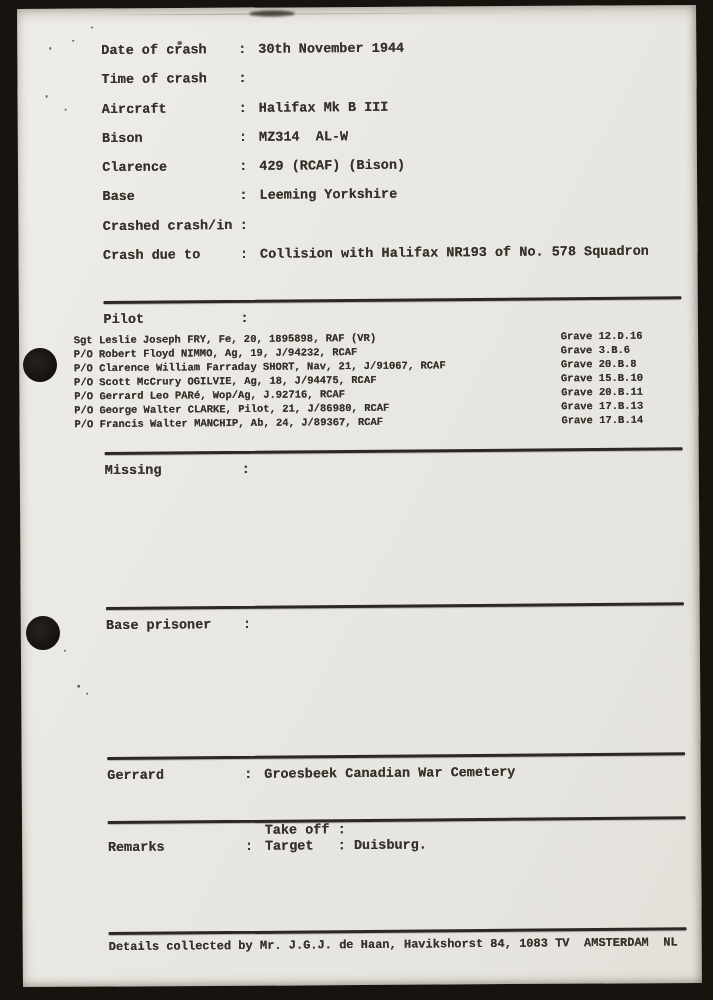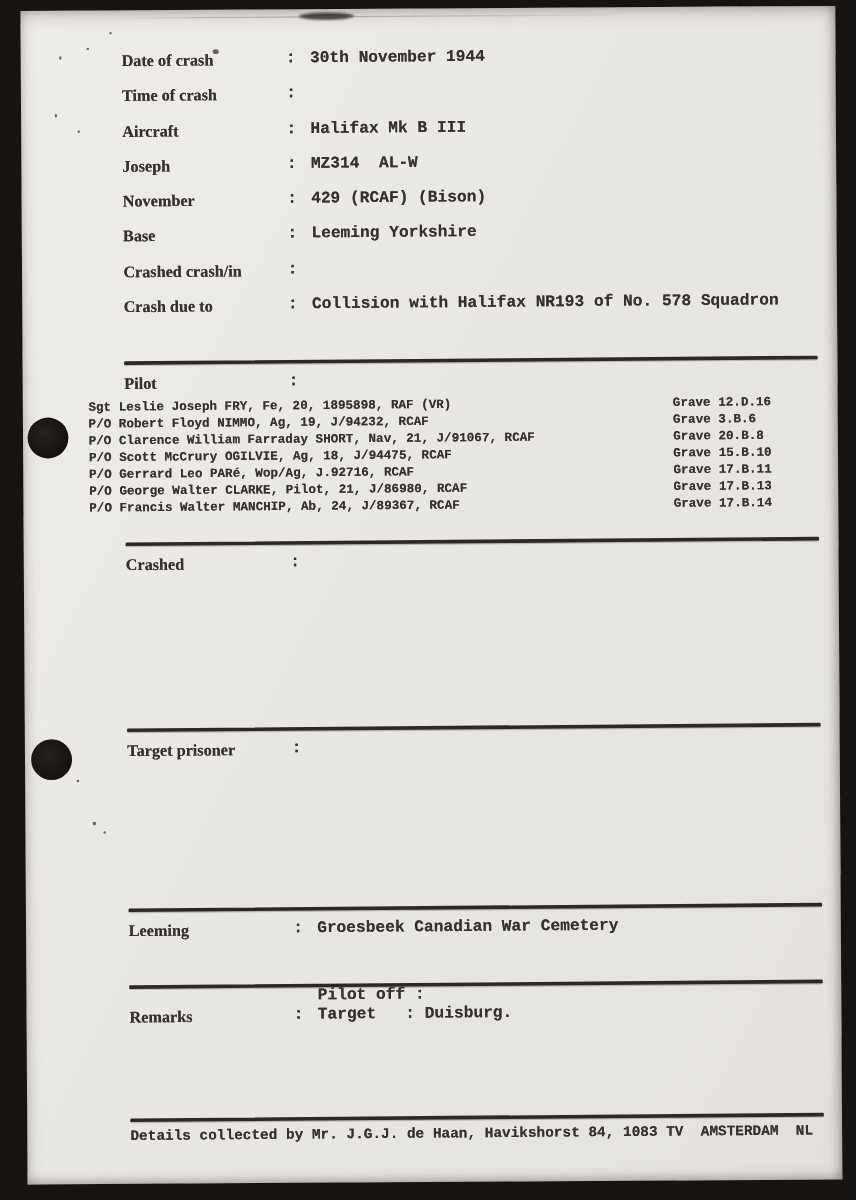--- a/index.html
+++ b/index.html
@@ -24,21 +24,21 @@
   .tw {
     font-weight:700; color:#36322b;
     text-shadow:0 0 .5px rgba(54,50,43,.75);
     white-space:pre;
   }
   .fs-main  { font-size:13.5px; line-height:16px; }
   .fs-small { font-size:10.5px; line-height:14px; }
   .fs-foot  { font-size:12px;   line-height:15px; }
 
   .frow { position:absolute; left:85px; right:12px; height:16px; }
-  .flabel { position:absolute; left:0; top:0;font-family:Liberation Serif, serif; }
+  .flabel { position:absolute; left:0; top:0; }
   .fcolon { position:absolute; left:137px; top:0; }
   .fvalue { position:absolute; left:157px; top:0; }
 
   .rule {
     position:absolute; left:85px; width:578px; height:2.5px;
     background:#2c2823; border-radius:1px;
     box-shadow:0 1px 0 rgba(44,40,35,.25);
   }
   .kl-rows { position:absolute; left:55px; top:324px; width:600px; }
   .kl-row { position:relative; height:14px; }
@@ -90,26 +90,26 @@
       <span class="tw flabel">Time of crash</span>
       <span class="tw fcolon">:</span>
       <span class="tw fvalue"></span>
     </div>
     <div class="frow fs-main" style="top:93px">
       <span class="tw flabel">Aircraft</span>
       <span class="tw fcolon">:</span>
       <span class="tw fvalue">Halifax Mk B III</span>
     </div>
     <div class="frow fs-main" style="top:122px">
-      <span class="tw flabel">Joseph</span>
+      <span class="tw flabel">Bison</span>
       <span class="tw fcolon">:</span>
       <span class="tw fvalue">MZ314  AL-W</span>
     </div>
     <div class="frow fs-main" style="top:151px">
-      <span class="tw flabel">November</span>
+      <span class="tw flabel">Clarence</span>
       <span class="tw fcolon">:</span>
       <span class="tw fvalue">429 (RCAF) (Bison)</span>
     </div>
     <div class="frow fs-main" style="top:180px">
       <span class="tw flabel">Base</span>
       <span class="tw fcolon">:</span>
       <span class="tw fvalue">Leeming Yorkshire</span>
     </div>
     <div class="frow fs-main" style="top:210px">
       <span class="tw flabel">Crashed crash/in</span>
@@ -139,54 +139,54 @@
       <div class="kl-row fs-small">
         <span class="tw kl-person">P/O Clarence William Farraday SHORT, Nav, 21, J/91067, RCAF</span>
         <span class="tw kl-grave">Grave 20.B.8</span>
       </div>
       <div class="kl-row fs-small">
         <span class="tw kl-person">P/O Scott McCrury OGILVIE, Ag, 18, J/94475, RCAF</span>
         <span class="tw kl-grave">Grave 15.B.10</span>
       </div>
       <div class="kl-row fs-small">
         <span class="tw kl-person">P/O Gerrard Leo PARé, Wop/Ag, J.92716, RCAF</span>
-        <span class="tw kl-grave">Grave 17.B.11</span>
+        <span class="tw kl-grave">Grave 20.B.11</span>
       </div>
       <div class="kl-row fs-small">
         <span class="tw kl-person">P/O George Walter CLARKE, Pilot, 21, J/86980, RCAF</span>
         <span class="tw kl-grave">Grave 17.B.13</span>
       </div>
       <div class="kl-row fs-small">
         <span class="tw kl-person">P/O Francis Walter MANCHIP, Ab, 24, J/89367, RCAF</span>
         <span class="tw kl-grave">Grave 17.B.14</span>
       </div>
     </div>
 
     <div class="rule" style="top:443px"></div>
     <div class="frow fs-main" style="top:454px">
-      <span class="tw flabel">Crashed</span>
+      <span class="tw flabel">Missing</span>
       <span class="tw fcolon">:</span>
     </div>
 
     <div class="rule" style="top:598px"></div>
     <div class="frow fs-main" style="top:609px">
-      <span class="tw flabel">Target prisoner</span>
+      <span class="tw flabel">Base prisoner</span>
       <span class="tw fcolon">:</span>
     </div>
 
     <div class="rule" style="top:748px"></div>
     <div class="frow fs-main" style="top:759px">
-      <span class="tw flabel">Leeming</span>
+      <span class="tw flabel">Gerrard</span>
       <span class="tw fcolon">:</span>
       <span class="tw fvalue">Groesbeek Canadian War Cemetery</span>
     </div>
 
     <div class="rule" style="top:812px"></div>
     <div class="frow fs-main" style="top:815px">
-      <span class="tw fvalue">Pilot off :</span>
+      <span class="tw fvalue">Take off :</span>
     </div>
     <div class="frow fs-main" style="top:831px">
       <span class="tw flabel">Remarks</span>
       <span class="tw fcolon">:</span>
       <span class="tw fvalue">Target   : Duisburg.</span>
     </div>
 
     <div class="rule" style="top:923px"></div>
     <div class="footer-line fs-foot">
       <span class="tw">Details collected by Mr. J.G.J. de Haan, Havikshorst 84, 1083 TV  AMSTERDAM  NL</span>

